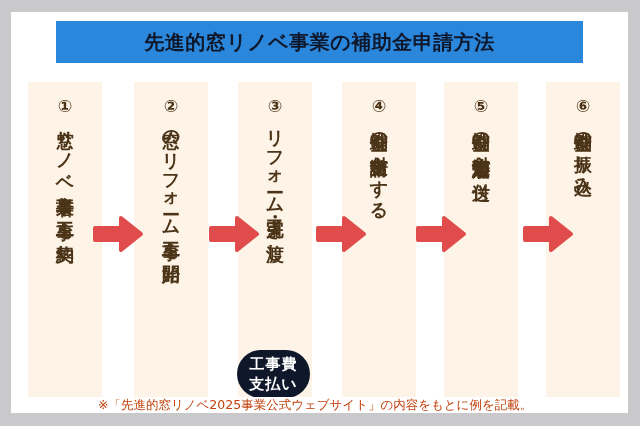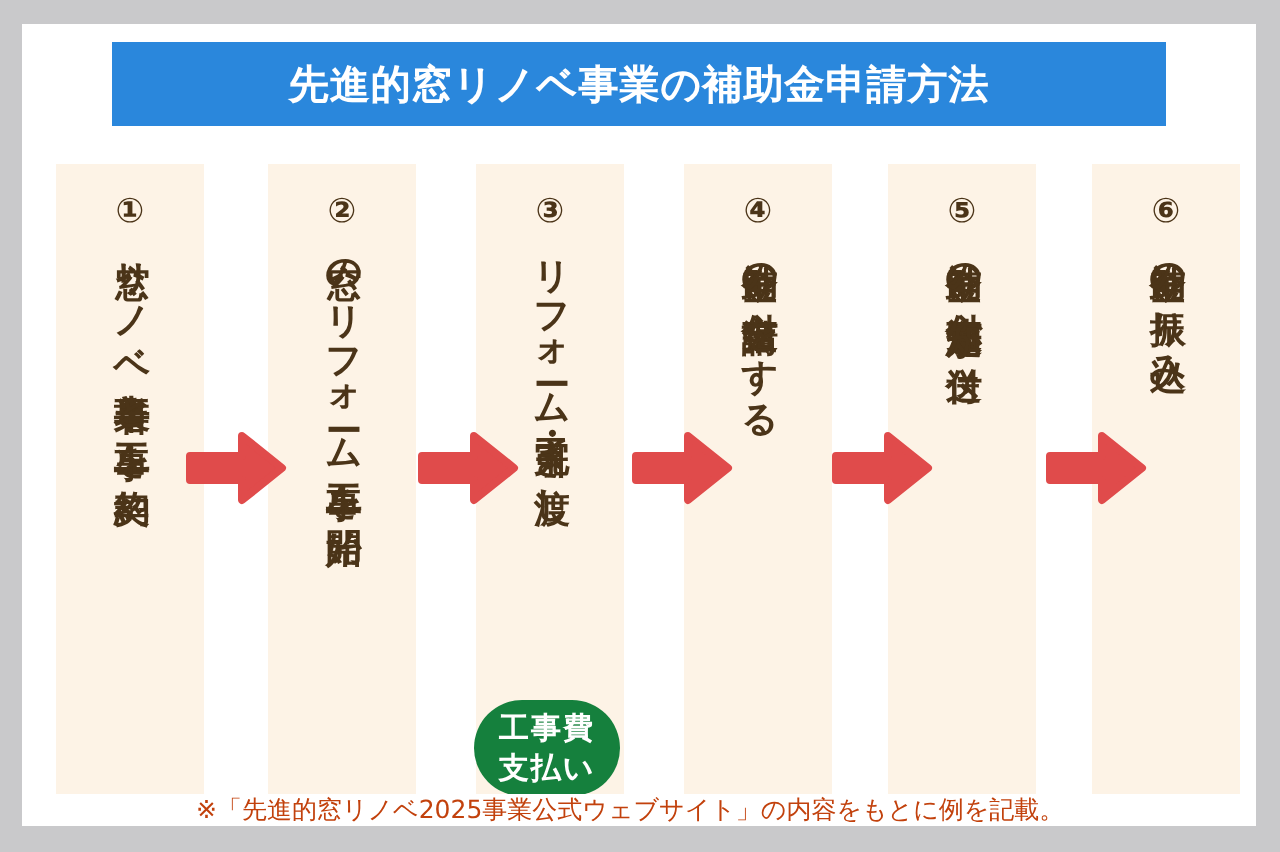--- a/index.html
+++ b/index.html
@@ -11,21 +11,21 @@
     .card {
       position: absolute; left: 11px; top: 12px;
       width: 617px; height: 401px; background: #ffffff;
     }
     .banner {
       position: absolute; left: 56px; top: 21px;
       width: 527px; height: 42px; background: #2a87dc;
       display: flex; align-items: center; justify-content: center;
     }
     .banner-title {
-      color: #ffffff; font-weight: bold; font-size: 20px; letter-spacing: 0.5px;
+      color: #0f172a; font-weight: bold; font-size: 20px; letter-spacing: 0.5px;
       white-space: nowrap;
     }
     .step-col {
       position: absolute; top: 82px; width: 74px; height: 315px;
       background: #fdf3e6;
     }
     .step-text {
       position: absolute; top: 14px; left: 0; width: 74px;
       display: flex; justify-content: center;
     }
@@ -35,21 +35,21 @@
       letter-spacing: 1px; line-height: 1; white-space: nowrap;
     }
     .step-num { font-size: 17px; }
     .arrow {
       position: absolute; top: 215px; width: 52px; height: 38px;
     }
     .arrow svg { display: block; }
     .badge {
       position: absolute; left: 237px; top: 350px;
       width: 73px; height: 48px; border-radius: 24px;
-      background: #15803d;
+      background: #0f172a;
       display: flex; flex-direction: column; align-items: center; justify-content: center;
     }
     .badge span {
       color: #ffffff; font-weight: bold; font-size: 15px; line-height: 20px;
       letter-spacing: 1px; white-space: nowrap;
     }
     .note {
       position: absolute; left: 11px; top: 397px; width: 617px; height: 16px;
       background: #ffffff;
     }

